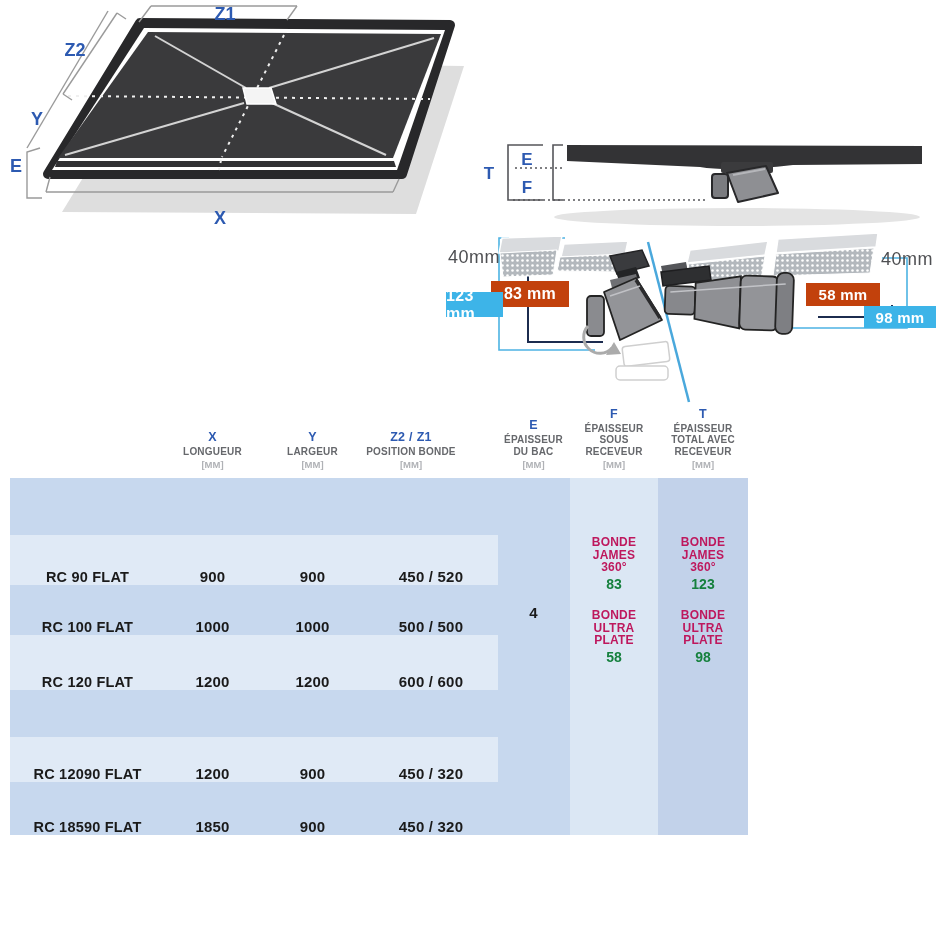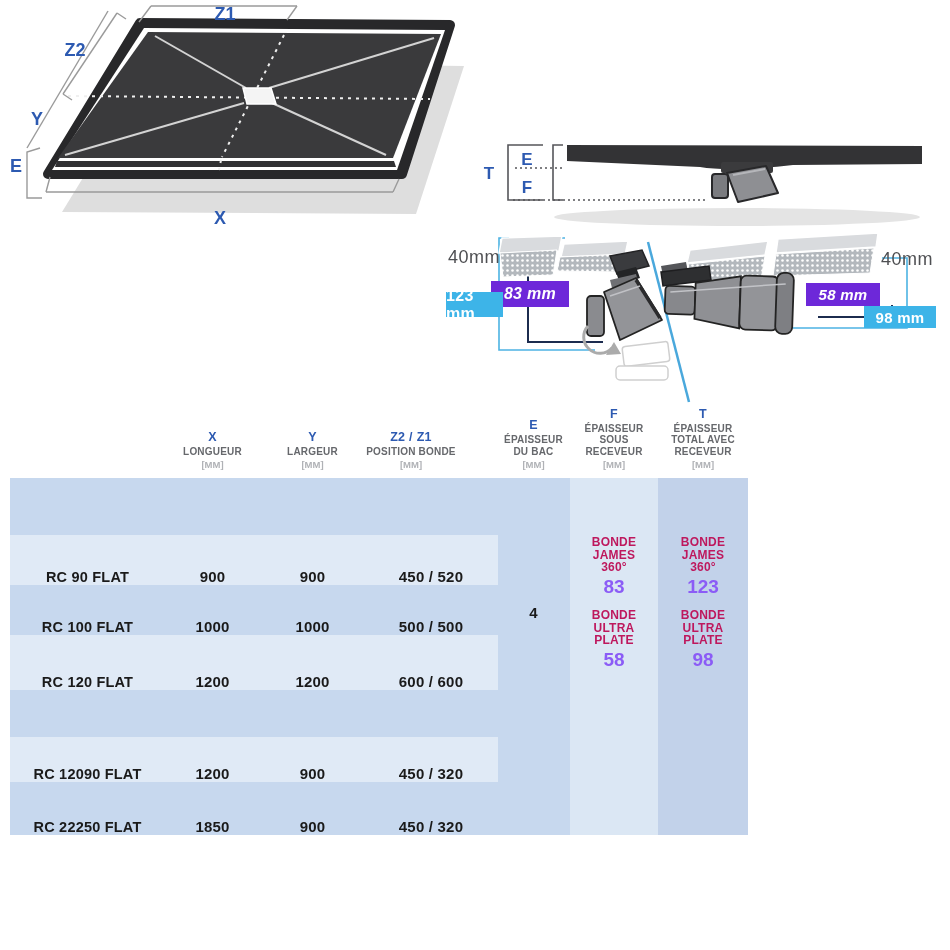--- a/index.html
+++ b/index.html
@@ -4,21 +4,21 @@
 <style>
   html,body{margin:0;padding:0;background:#fff;}
   .canvas{position:relative;width:950px;height:950px;background:#fff;overflow:hidden;
           font-family:"Liberation Sans",sans-serif;color:#1a1a1a;}
   .abs{position:absolute;}
 
   
   .mm-depth{font-size:18px;color:#4f5053;letter-spacing:.5px;}
   .mm-box{display:flex;align-items:center;justify-content:center;color:#fff;
           font-weight:bold;font-size:15px;letter-spacing:.3px;}
-  .mm-box.navy{background:#6d28d9;font-style:italic;}
+  .mm-box.navy{background:#c2410c;}
   .mm-box.blue{background:#3db4e8;}
 
   
   .tbl{left:10px;top:478px;width:738px;height:357px;}
   .tbl-base{left:0;top:0;width:738px;height:357px;background:#c7d8ee;}
   .band{top:0;height:357px;}
   .band.f{left:560px;width:88px;background:#dbe7f4;}
   .band.t{left:648px;width:90px;background:#c2d2ea;}
   .stripe{left:0;width:488px;background:#e0eaf6;}
   .trow{left:0;width:488px;display:flex;align-items:flex-end;}
@@ -26,21 +26,21 @@
            font-size:15px;letter-spacing:.2px;}
   .trow .c.model{width:155px;font-size:14.5px;}
   .trow .c.cx{width:95px;}
   .trow .c.cy{width:105px;}
   .trow .c.cz{width:132px;}
   .eval{left:487px;top:57px;width:73px;height:155px;display:flex;align-items:center;
         justify-content:center;font-weight:bold;font-size:15px;}
   .opt{width:88px;text-align:center;}
   .opt .lines{font-size:12px;font-weight:bold;color:#be185d;line-height:12.5px;
               white-space:pre-line;letter-spacing:.2px;}
-  .opt .val{font-size:19px;font-weight:bold;color:#8b5cf6;margin-top:2px;}
+  .opt .val{font-size:14px;font-weight:bold;color:#15803d;margin-top:2px;}
 
   
   .hdr-col{top:396px;height:78px;display:flex;flex-direction:column;justify-content:flex-end;
            align-items:center;text-align:center;}
   .hdr-letter{color:#2d5ab1;font-weight:bold;font-size:12.5px;letter-spacing:.3px;}
   .hdr-label{color:#66686c;font-weight:bold;font-size:10px;line-height:11.5px;
              letter-spacing:.2px;white-space:pre-line;margin-top:2px;}
   .hdr-unit{color:#b0b2b6;font-weight:bold;font-size:9.5px;margin-top:2px;margin-bottom:4px;}
 
   
@@ -254,21 +254,21 @@
       <div class="c cy">1200</div>
       <div class="c cz">600 / 600</div>
     </div>
     <div class="abs trow" style="top:259px;height:45px">
       <div class="c model">RC 12090 FLAT</div>
       <div class="c cx">1200</div>
       <div class="c cy">900</div>
       <div class="c cz">450 / 320</div>
     </div>
     <div class="abs trow" style="top:304px;height:53px">
-      <div class="c model">RC 22250 FLAT</div>
+      <div class="c model">RC 18590 FLAT</div>
       <div class="c cx">1850</div>
       <div class="c cy">900</div>
       <div class="c cz">450 / 320</div>
     </div>
 
     <div class="abs eval">4</div>
 
     <div class="abs opt" style="left:560px;top:58px">
       <div class="lines">BONDE
 JAMES

